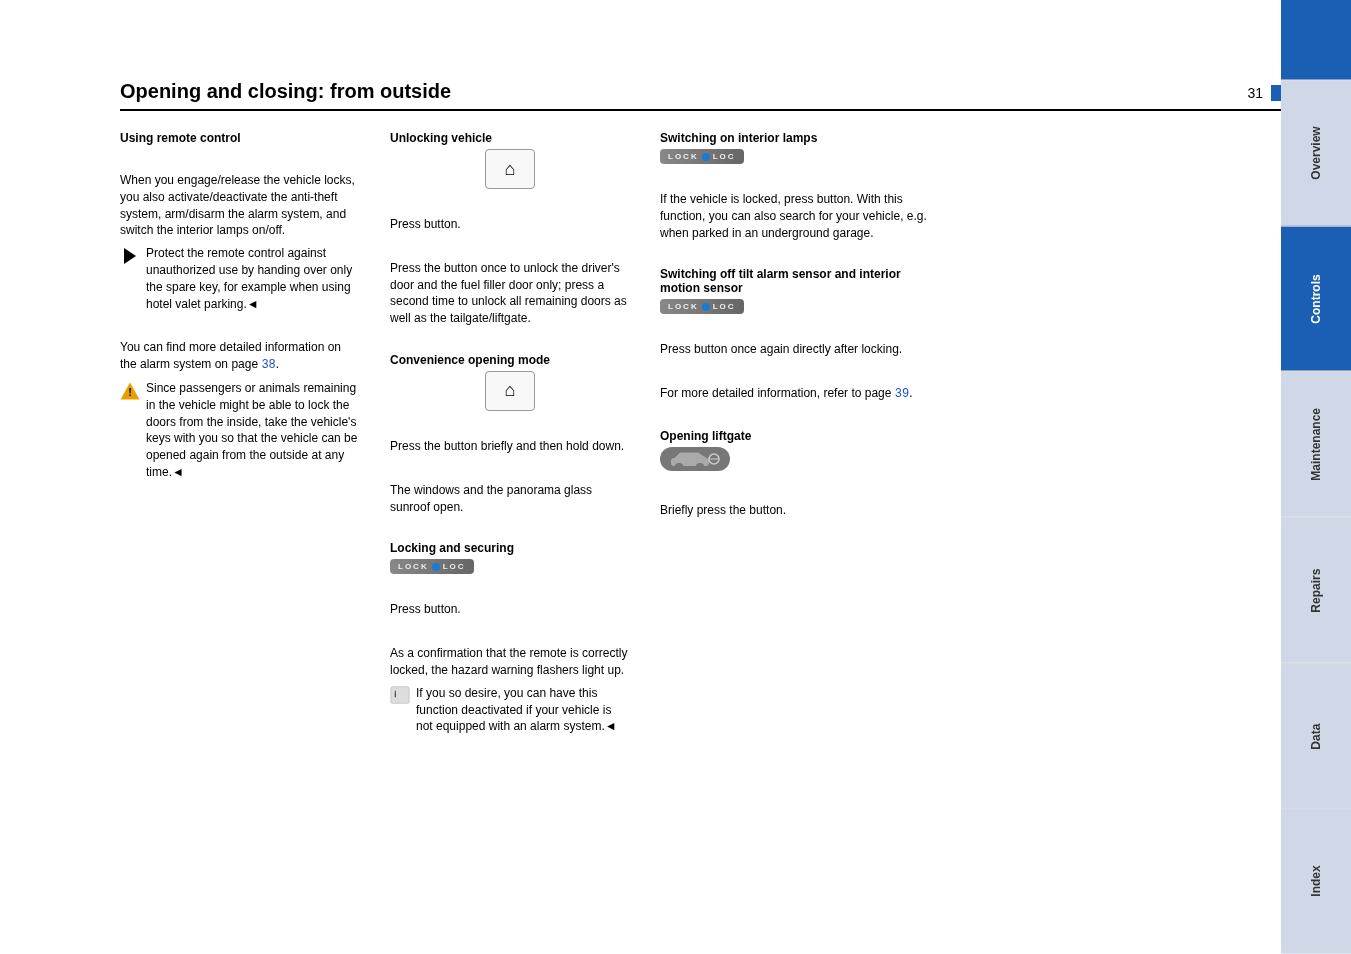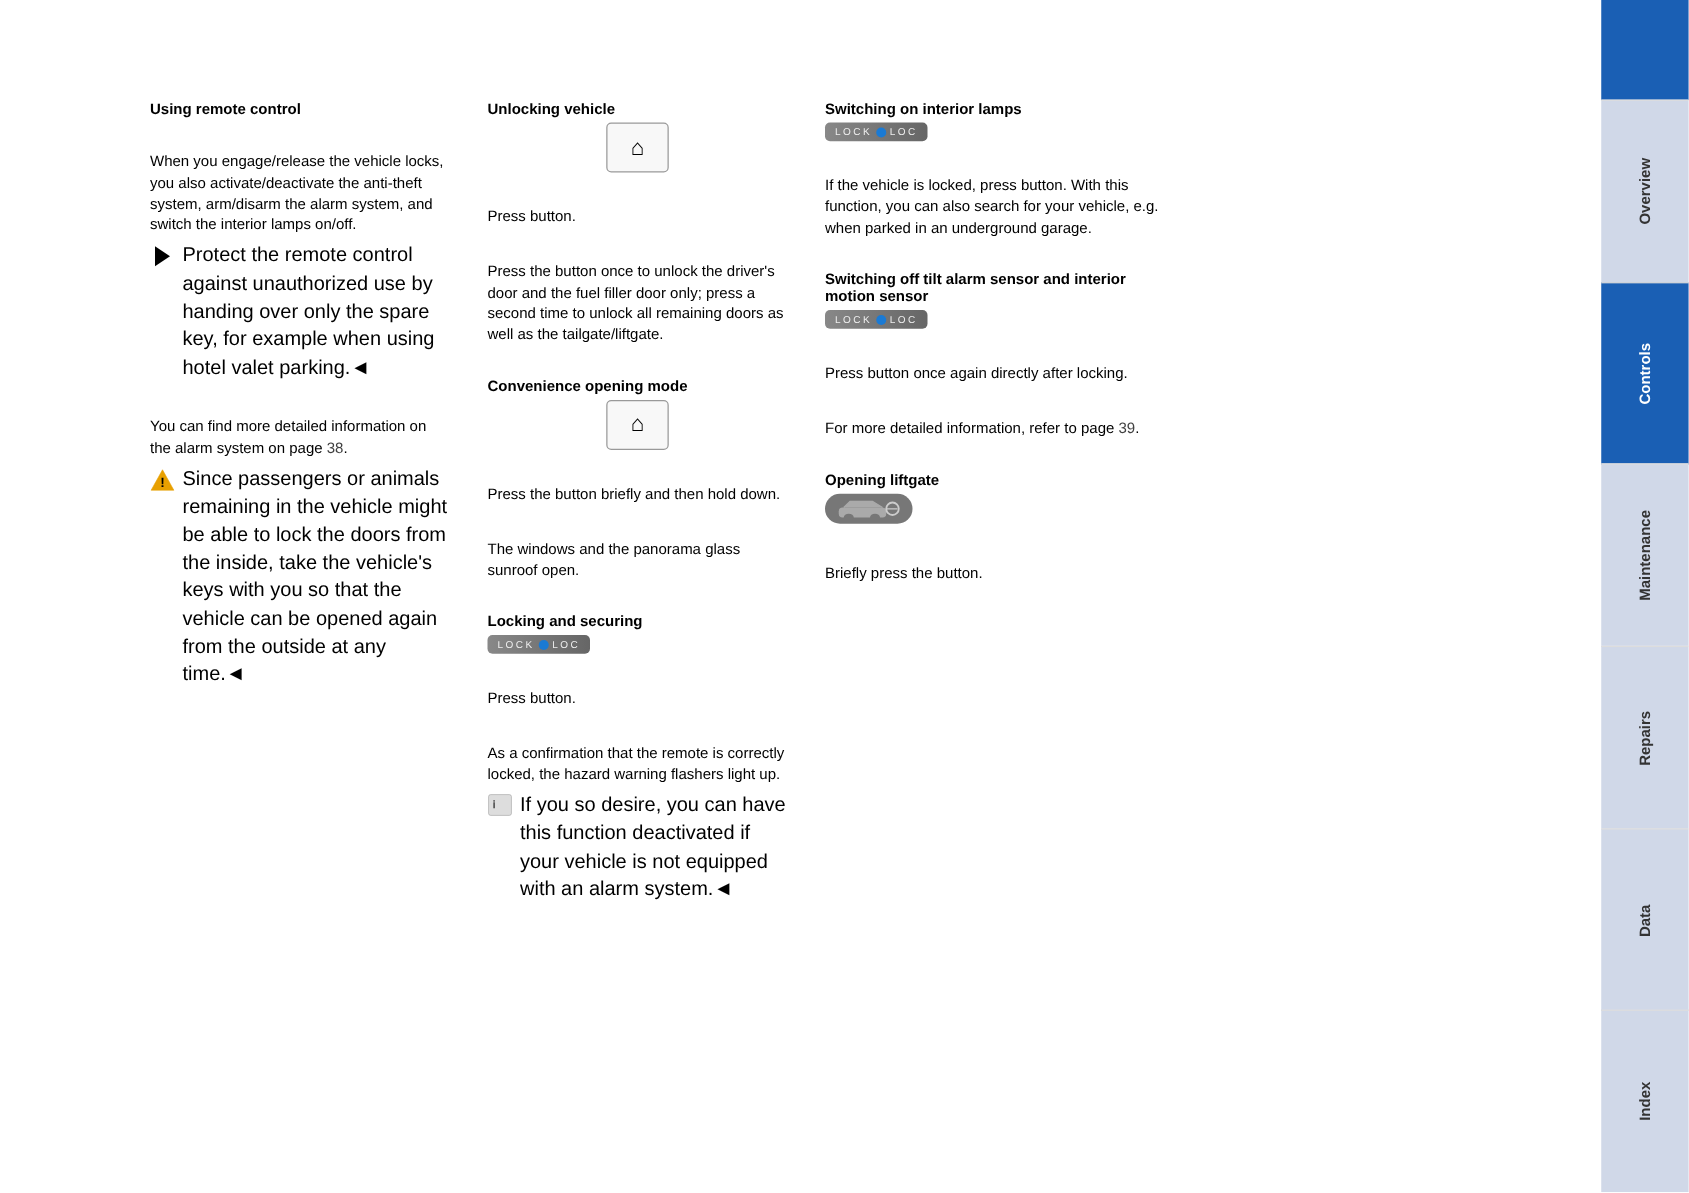--- a/index.html
+++ b/index.html
@@ -137,28 +137,29 @@
     .arrow-icon {
       width: 0;
       height: 0;
       border-top: 8px solid transparent;
       border-bottom: 8px solid transparent;
       border-left: 12px solid #000;
       margin-top: 2px;
     }
 
     .note-text {
-      font-size: 16px;
+      font-size: 12px;
       line-height: 1.4;
       flex: 1;
     }
 
     .link-text {
-      color: #404040;
+      color: #1d4ed8;
       text-decoration: none;
+      font-family: Liberation Mono, monospace;
     }
 
     
     .sidebar {
       width: 70px;
       height: 100%;
       display: flex;
       flex-direction: column;
       position: absolute;
       right: 0;
@@ -214,39 +215,46 @@
       background: linear-gradient(to right, #888, #666);
       border-radius: 4px;
       padding: 3px 8px;
       width: fit-content;
       margin-bottom: 6px;
     }
 
     .lock-btn-text {
       color: #eee;
       font-size: 8px;
-      font-weight: normal;
+      font-weight: bold;
       letter-spacing: 2px;
       text-align: right;
     }
 
     .lock-btn-dot {
       width: 8px;
       height: 8px;
       border-radius: 50%;
       background: #1a7ad4;
       flex-shrink: 0;
     }
   </style>
 </head>
 <body>
 
 <div class="page-container">
   <div class="main-content">
 
+    <div class="page-header">
+      <h1 class="page-title">Opening and closing: from outside</h1>
+      <div class="page-number">
+        <span>31</span>
+        <div class="page-number-rect"></div>
+      </div>
+    </div>
 
     <div class="columns">
 
       <div class="column">
         <div>
           <div class="section-heading">Using remote control</div>
           <p class="section-text">When you engage/release the vehicle locks, you also activate/deactivate the anti-theft system, arm/disarm the alarm system, and switch the interior lamps on/off.</p>
 
           <div class="note-box">
             <div class="note-icon">

